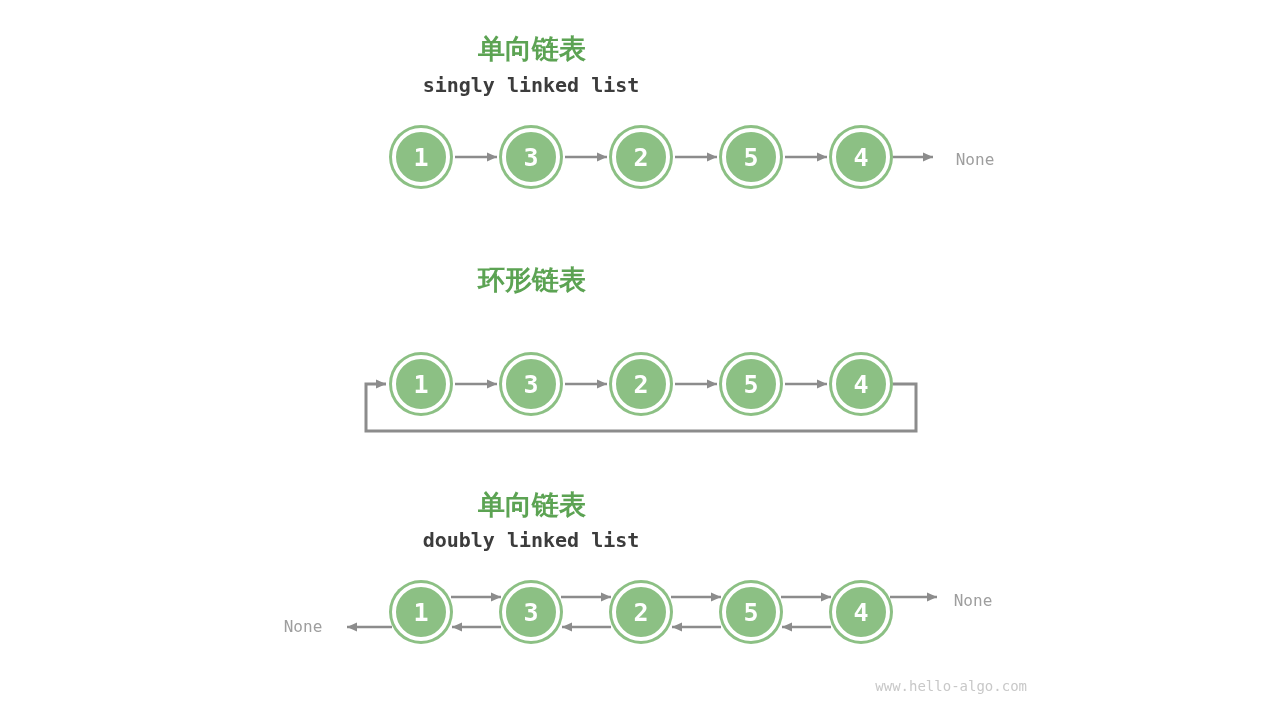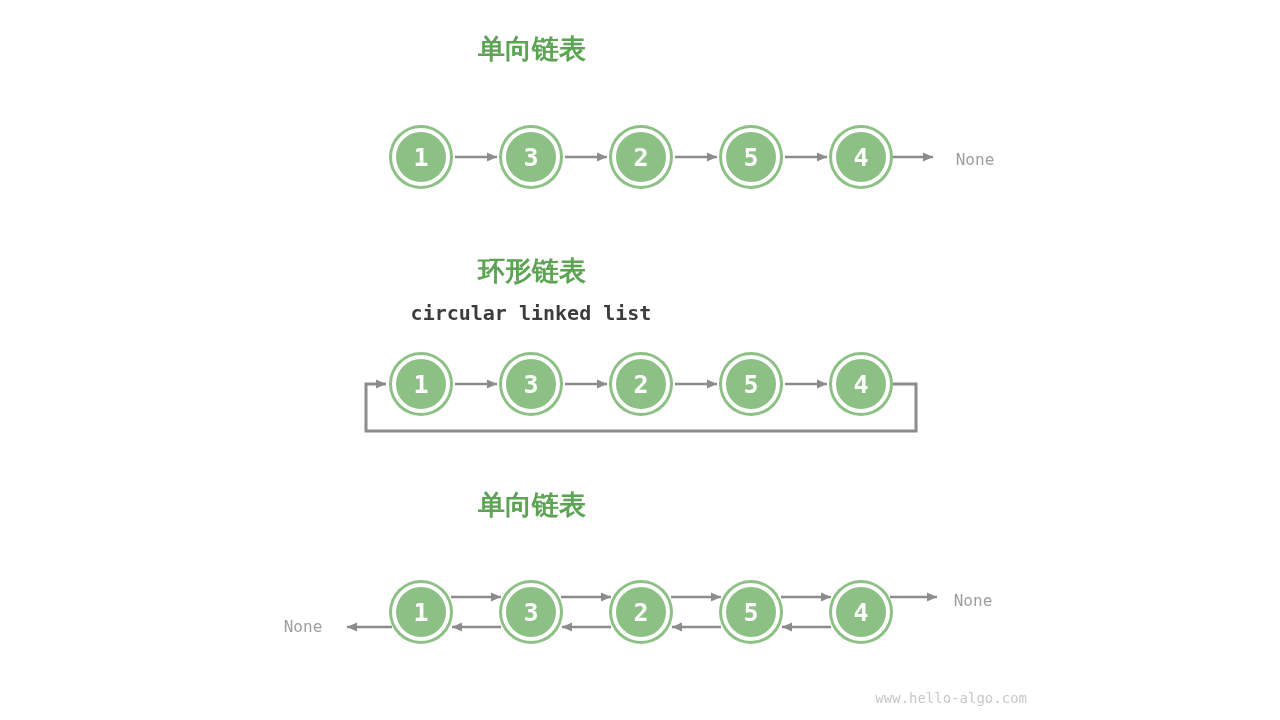--- a/index.html
+++ b/index.html
@@ -41,21 +41,21 @@
     color:var(--subtitle-dark);z-index:2;
   }
   .none-label{
     position:absolute;transform:translate(-50%,-50%);white-space:nowrap;
     font-family:"DejaVu Sans Mono",monospace;font-size:16px;
     color:var(--none-gray);z-index:2;
   }
   .watermark{
     position:absolute;right:47px;top:678px;white-space:nowrap;
     font-family:"DejaVu Sans Mono",monospace;font-size:14px;
-    color:var(--watermark-gray);z-index:2;margin-top:12px;
+    color:var(--watermark-gray);z-index:2;
   }
 </style>
 </head>
 <body>
 
 <div class="canvas">
 
   <svg class="arrows-layer" viewBox="0 0 1280 720">
     <defs>
       <marker id="ah" markerUnits="userSpaceOnUse" markerWidth="12" markerHeight="11" refX="10" refY="4.5" orient="auto" overflow="visible">
@@ -87,58 +87,59 @@
       <line class="arrow" x1="890" y1="597" x2="937" y2="597" marker-end="url(#ah)"></line>
       <line class="arrow" x1="501" y1="627" x2="452" y2="627" marker-end="url(#ah)"></line>
       <line class="arrow" x1="611" y1="627" x2="562" y2="627" marker-end="url(#ah)"></line>
       <line class="arrow" x1="721" y1="627" x2="672" y2="627" marker-end="url(#ah)"></line>
       <line class="arrow" x1="831" y1="627" x2="782" y2="627" marker-end="url(#ah)"></line>
       <line class="arrow" x1="392" y1="627" x2="347" y2="627" marker-end="url(#ah)"></line>
     </g>
   </svg>
 
   <div class="title-zh" style="left:532px;top:35px">单向链表</div>
+  <div class="title-en" style="left:531px;top:74px">singly linked list</div>
 
   <div class="node" style="left:392px;top:128px">
       <span>1</span>
     </div>
   <div class="node" style="left:502px;top:128px">
       <span>3</span>
     </div>
   <div class="node" style="left:612px;top:128px">
       <span>2</span>
     </div>
   <div class="node" style="left:722px;top:128px">
       <span>5</span>
     </div>
   <div class="node" style="left:832px;top:128px">
       <span>4</span>
     </div>
   <div class="none-label" style="left:975px;top:159px">None</div>
 
-  <div class="title-zh" style="left:532px;top:257px">环形链表</div>
-  <div class="title-en" style="left:531px;top:302px">circular linked list</div>
+  <div class="title-zh" style="left:532px;top:266px">环形链表</div>
 
   <div class="node" style="left:392px;top:355px">
       <span>1</span>
     </div>
   <div class="node" style="left:502px;top:355px">
       <span>3</span>
     </div>
   <div class="node" style="left:612px;top:355px">
       <span>2</span>
     </div>
   <div class="node" style="left:722px;top:355px">
       <span>5</span>
     </div>
   <div class="node" style="left:832px;top:355px">
       <span>4</span>
     </div>
 
   <div class="title-zh" style="left:532px;top:491px">单向链表</div>
+  <div class="title-en" style="left:531px;top:529px">doubly linked list</div>
 
   <div class="node" style="left:392px;top:583px">
       <span>1</span>
     </div>
   <div class="node" style="left:502px;top:583px">
       <span>3</span>
     </div>
   <div class="node" style="left:612px;top:583px">
       <span>2</span>
     </div>

